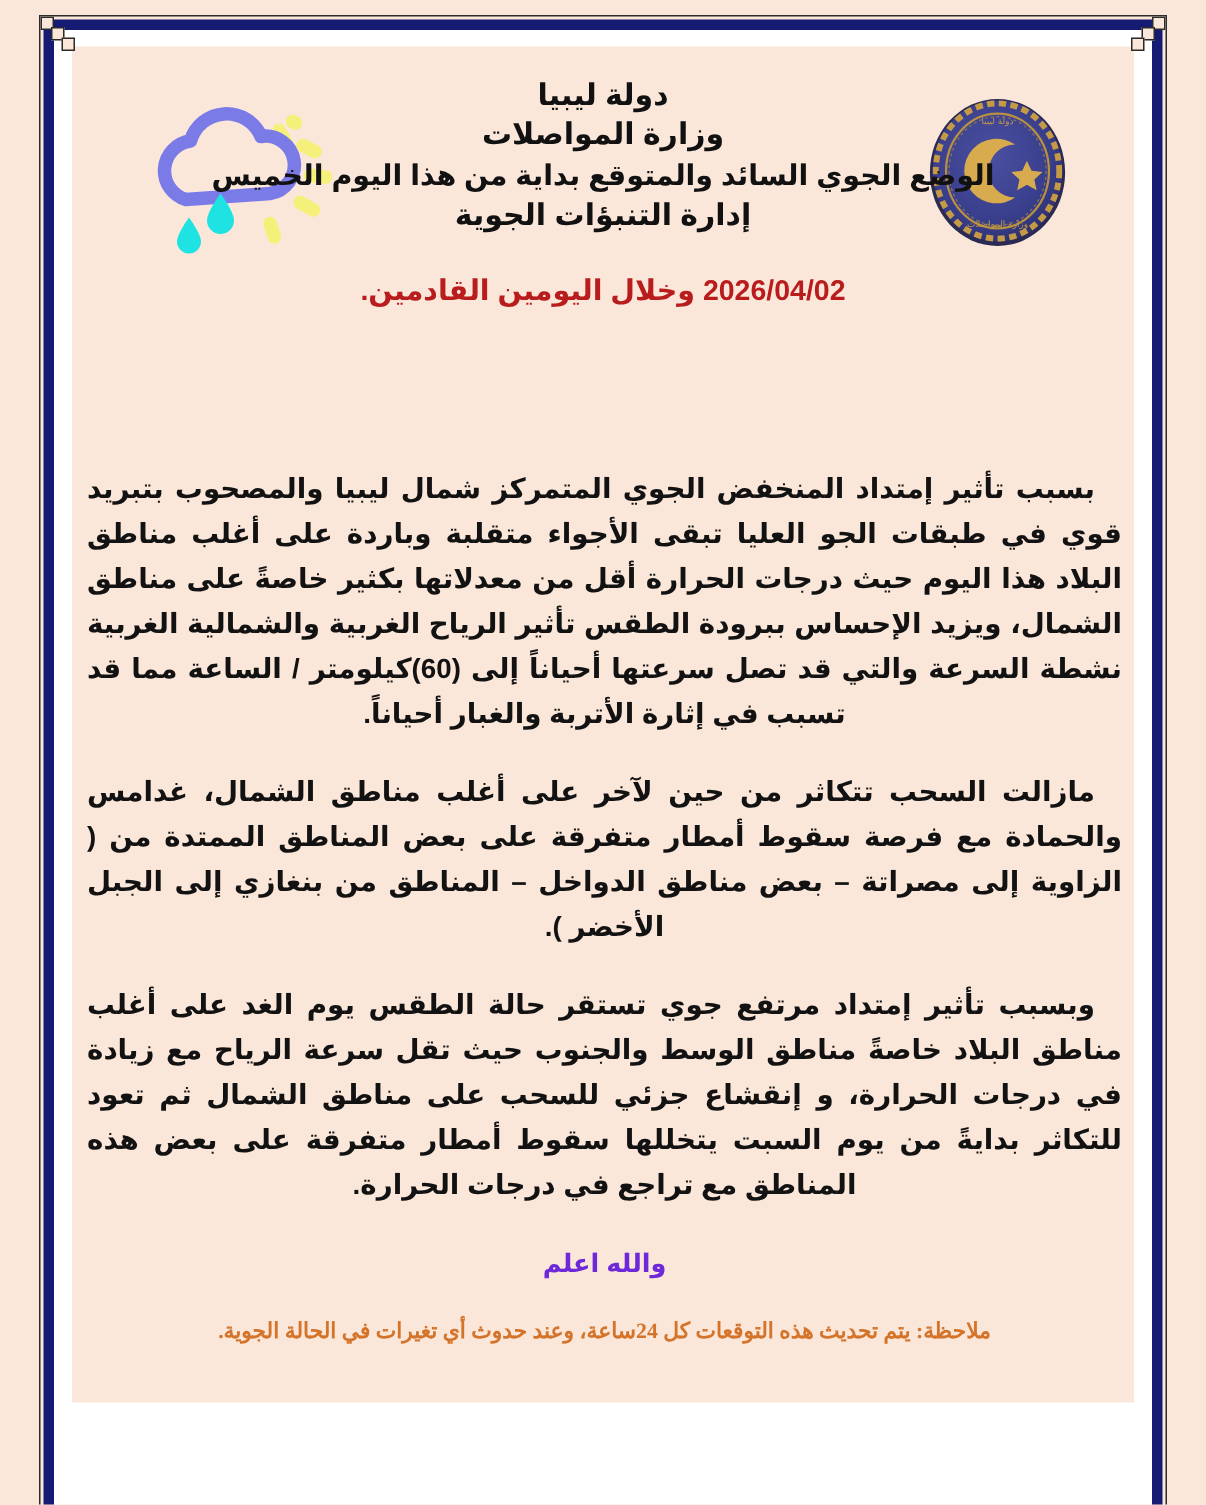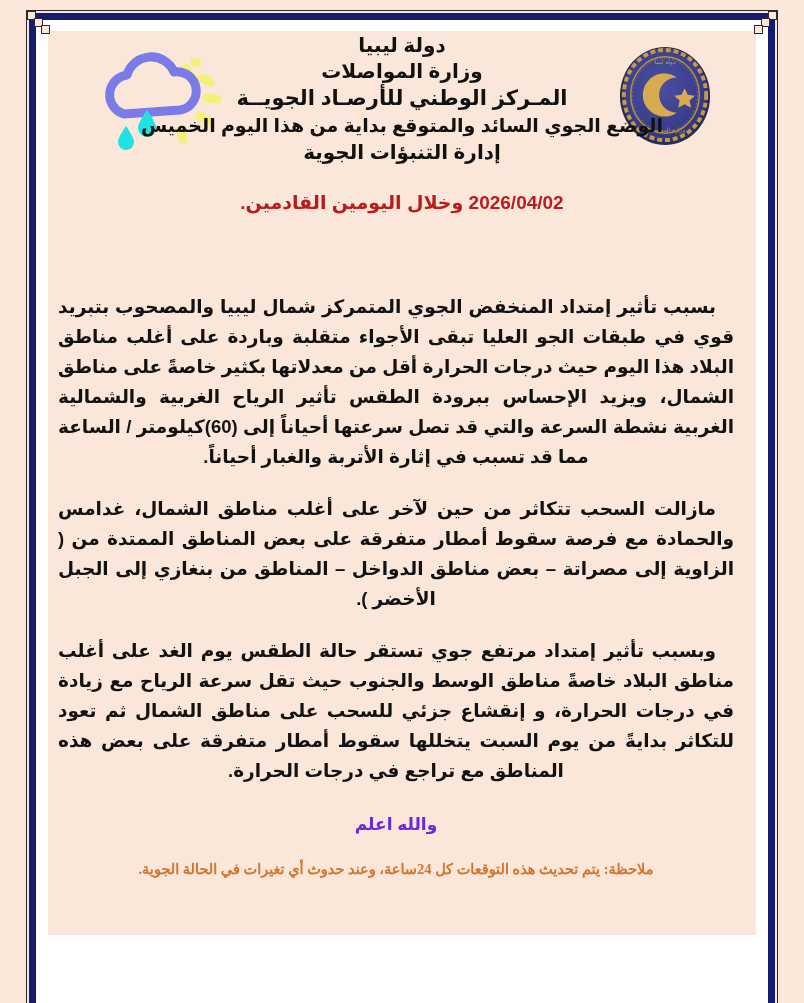--- a/index.html
+++ b/index.html
@@ -82,21 +82,21 @@
   .handle.tl-b { left: 34px;  top: 18px;  }
   .handle.tl-c { left: 41px;  top: 25px;  }
   .handle.tr-a { right: 27px; top: 11px;  }
   .handle.tr-b { right: 34px; top: 18px;  }
   .handle.tr-c { right: 41px; top: 25px;  }
 
   
   .content {
     position: absolute;
     left: 48px;
-    top: 20px;
+    top: 39px;
     width: 708px;
     height: 904px;
     box-sizing: border-box;
     padding: 0;
   }
 
   .header-zone {
     position: relative;
     height: 250px;
   }
@@ -141,21 +141,21 @@
     font-size: 19px;
     font-weight: bold;
     color: #b91c1c;
     margin-top: 26px;
     direction: rtl;
   }
 
   
   .body-zone {
     margin-top: 22px;
-    padding: 0 22px 0 10px;
+    padding: 0 8px 0 10px;
   }
   p.para {
     margin: 0 0 22px 0;
     font-size: 18.5px;
     font-weight: bold;
     color: #121212;
     line-height: 1.62;
     text-align: justify;
     text-align-last: center;
     direction: rtl;
@@ -237,21 +237,20 @@
           <path d="M62 36 A22 22 0 1 0 62 72 A17 17 0 1 1 62 36 Z" fill="#d7ab4e"></path>
           <path d="M70 47 l3.2 6.8 7.4 0.9 -5.5 5 1.5 7.3 -6.6 -3.7 -6.6 3.7 1.5 -7.3 -5.5 -5 7.4 -0.9 z" fill="#d7ab4e"></path>
           <text x="50" y="22" text-anchor="middle" fill="#c49a46" font-size="6" font-family="'DejaVu Sans', sans-serif">دولة ليبيا</text>
           <text x="50" y="92" text-anchor="middle" fill="#c49a46" font-size="6" font-family="'DejaVu Sans', sans-serif">وزارة المواصلات</text>
         </svg>
       </div>
 
       <div class="header-lines">
         <div class="hline hline-1">دولة ليبيا</div>
         <div class="hline hline-2">وزارة المواصلات</div>
-        <div class="hline hline-3">المـركز الوطني للأرصـاد الجويــة</div>
         <div class="hline hline-5">الوضع الجوي السائد والمتوقع بداية من هذا اليوم الخميس</div>
         <div class="hline hline-4">إدارة التنبؤات الجوية</div>
         <div class="hline-date">2026/04/02 وخلال اليومين القادمين.</div>
       </div>
     </div>
 
     <div class="body-zone">
       <p class="para">بسبب تأثير إمتداد المنخفض الجوي المتمركز شمال ليبيا والمصحوب بتبريد قوي في طبقات الجو العليا تبقى الأجواء متقلبة وباردة على أغلب مناطق البلاد هذا اليوم حيث درجات الحرارة أقل من معدلاتها بكثير خاصةً على مناطق الشمال، ويزيد الإحساس ببرودة الطقس تأثير الرياح الغربية والشمالية الغربية نشطة السرعة والتي قد تصل سرعتها أحياناً إلى (60)كيلومتر / الساعة مما قد تسبب في إثارة الأتربة والغبار أحياناً.</p>
       <p class="para">مازالت السحب تتكاثر من حين لآخر على أغلب مناطق الشمال، غدامس والحمادة مع فرصة سقوط أمطار متفرقة على بعض المناطق الممتدة من ( الزاوية إلى مصراتة – بعض مناطق الدواخل – المناطق من بنغازي إلى الجبل الأخضر ).</p>
       <p class="para last">وبسبب تأثير إمتداد مرتفع جوي تستقر حالة الطقس يوم الغد على أغلب مناطق البلاد خاصةً مناطق الوسط والجنوب حيث تقل سرعة الرياح مع زيادة في درجات الحرارة، و إنقشاع جزئي للسحب على مناطق الشمال ثم تعود للتكاثر بدايةً من يوم السبت يتخللها سقوط أمطار متفرقة على بعض هذه المناطق مع تراجع في درجات الحرارة.</p>

